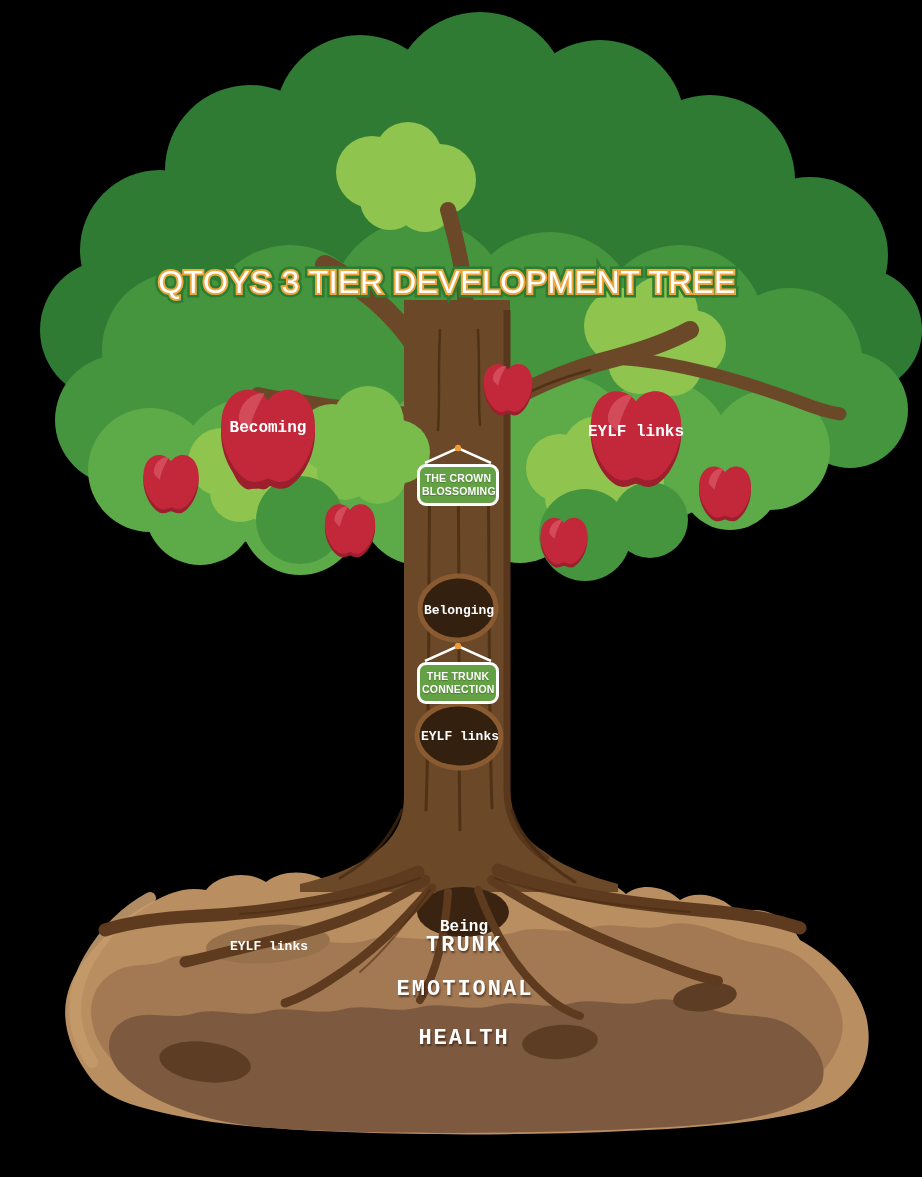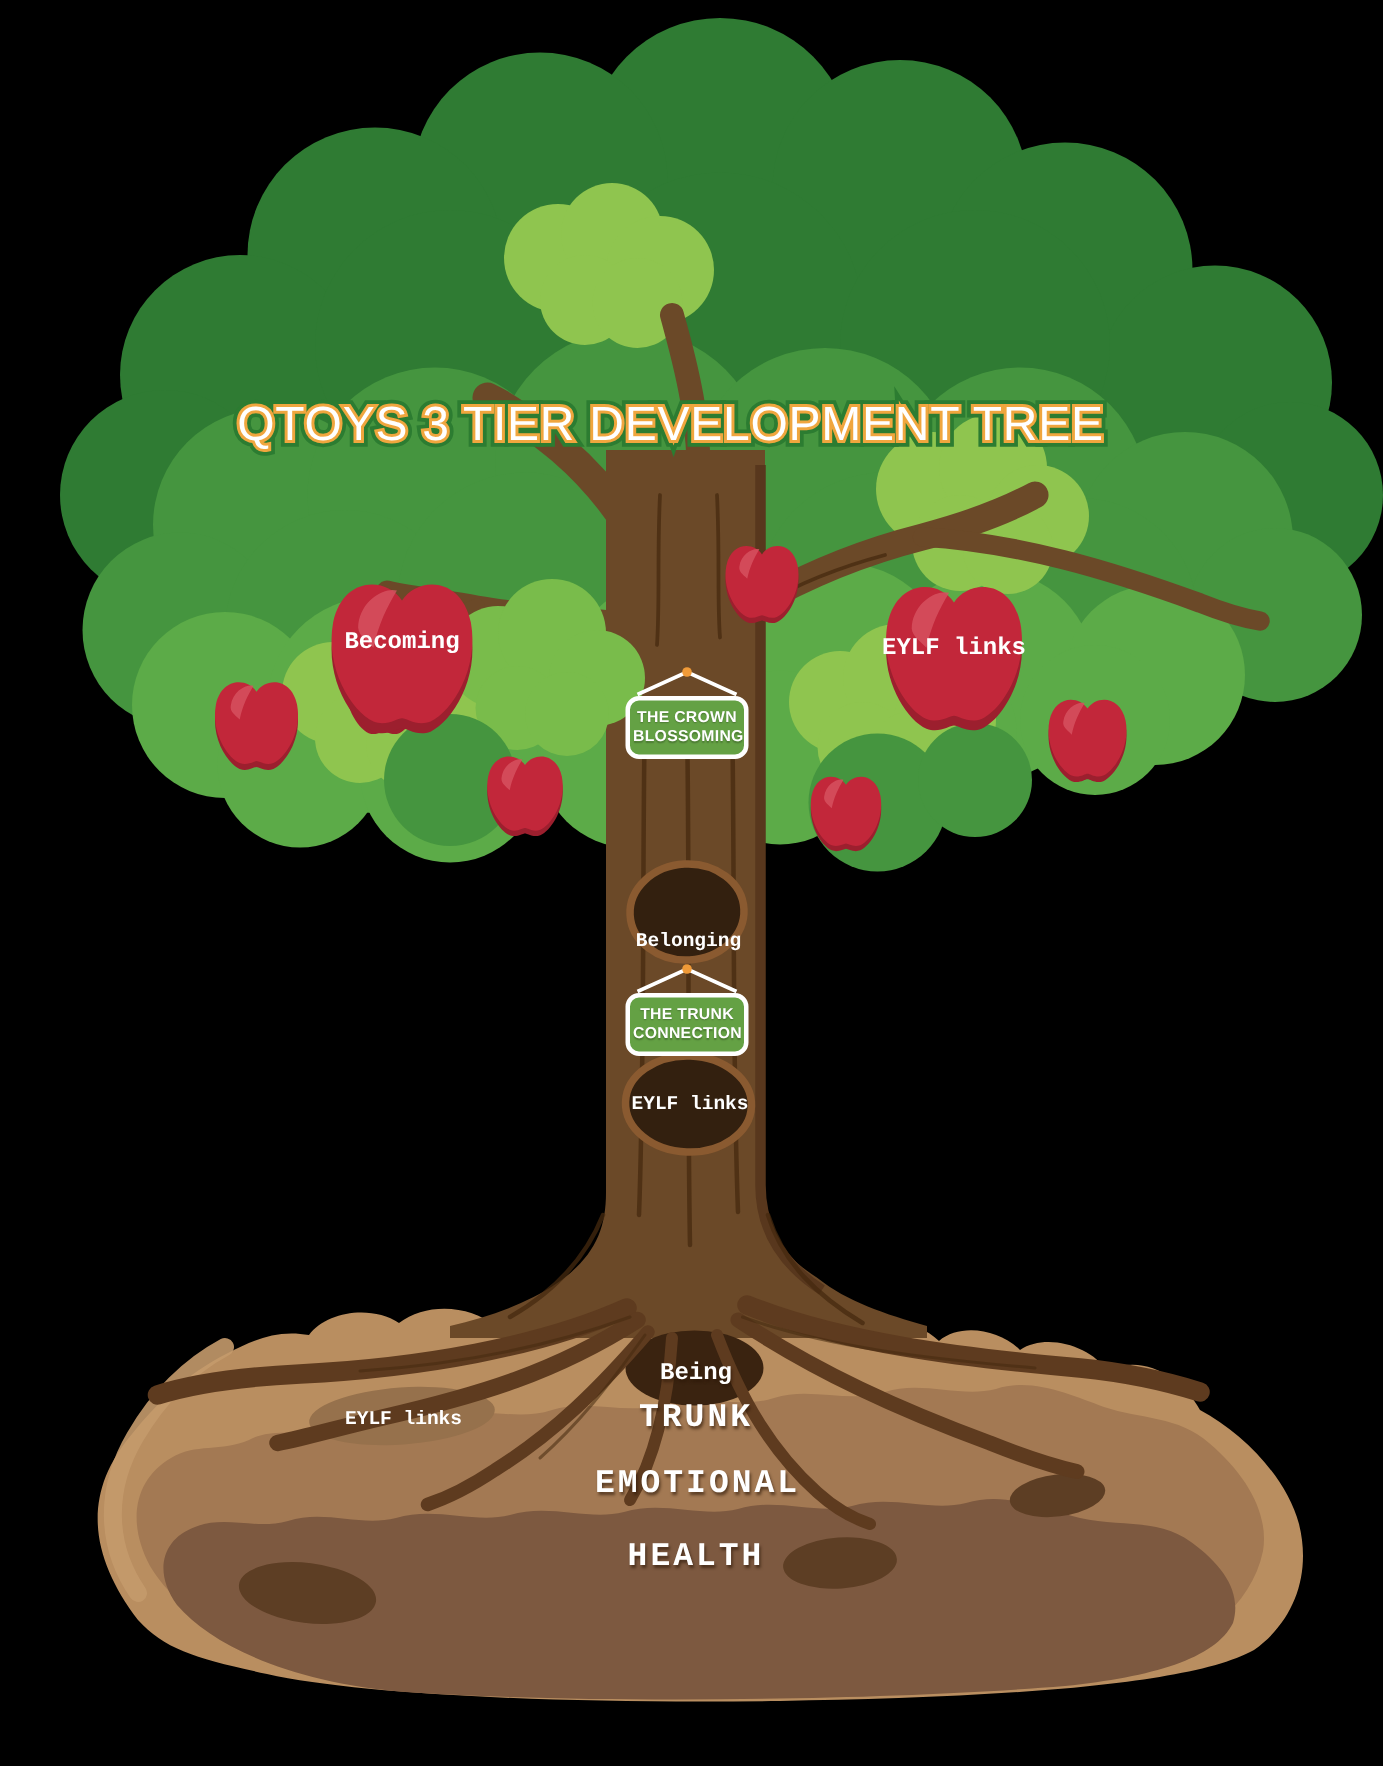--- a/index.html
+++ b/index.html
@@ -15,21 +15,21 @@
   .gy{fill:var(--green-pale);}
 
   .branch{stroke:var(--trunk);fill:none;stroke-linecap:round;}
   .barkline{stroke:var(--trunk-line);fill:none;stroke-linecap:round;opacity:.75;}
   .root{stroke:var(--root);fill:none;stroke-linecap:round;}
   .rootline{stroke:var(--trunk-line);fill:none;stroke-linecap:round;opacity:.55;}
   .lbl{position:absolute;transform:translate(-50%,-50%);color:var(--text-white,#fff);
        font-weight:bold;white-space:nowrap;z-index:6;font-family:Liberation Mono, monospace;}
   .apple-lbl{font-size:16px;}
   .hole-lbl{font-size:13px;}
-  .being-lbl{font-size:16px;text-shadow:1px 2px 2px rgba(40,20,5,.55);}
+  .being-lbl{font-size:16px;text-shadow:1px 2px 2px rgba(40,20,5,.55);margin-top:12px;}
   .soil-word{font-size:22px;letter-spacing:2px;text-shadow:1px 2px 2px rgba(40,20,5,.6);}
   .ground-eylf{font-size:13px;}
 
   
   .title-wrap{position:absolute;left:0;top:264px;width:922px;display:grid;justify-items:center;
               transform:translateX(-14px);z-index:6;}
   .t-layer{grid-area:1/1;font-size:32px;font-weight:normal;letter-spacing:.5px;white-space:nowrap;}
   .t-back{-webkit-text-stroke:9px var(--title-green);color:var(--title-green);}
   .t-mid{-webkit-text-stroke:4px var(--title-orange);color:var(--title-orange);}
   .t-front{color:#fff;}
@@ -219,21 +219,21 @@
       <path d="M8,19 L41,4 L74,19" stroke="#fff" stroke-width="2.5" fill="none"></path>
       <circle cx="41" cy="4" r="3.2" style="fill:var(--string-orange)"></circle>
     </svg>
     <div class="sign-board">
       <div>THE CROWN</div>
       <div>BLOSSOMING</div>
     </div>
   </div>
 
 
-  <div class="lbl hole-lbl" style="left:459px;top:627px">Belonging</div>
+  <div class="lbl hole-lbl" style="left:459px;top:610px">Belonging</div>
   <div class="lbl hole-lbl" style="left:460px;top:736px">EYLF links</div>
 
   <div class="lbl being-lbl" style="left:464px;top:915px">Being</div>
   <div class="lbl soil-word" style="left:464px;top:945px">TRUNK</div>
   <div class="lbl soil-word" style="left:465px;top:989px">EMOTIONAL</div>
   <div class="lbl soil-word" style="left:464px;top:1038px">HEALTH</div>
   <div class="lbl ground-eylf" style="left:269px;top:946px">EYLF links</div>
 
 </div>
 

